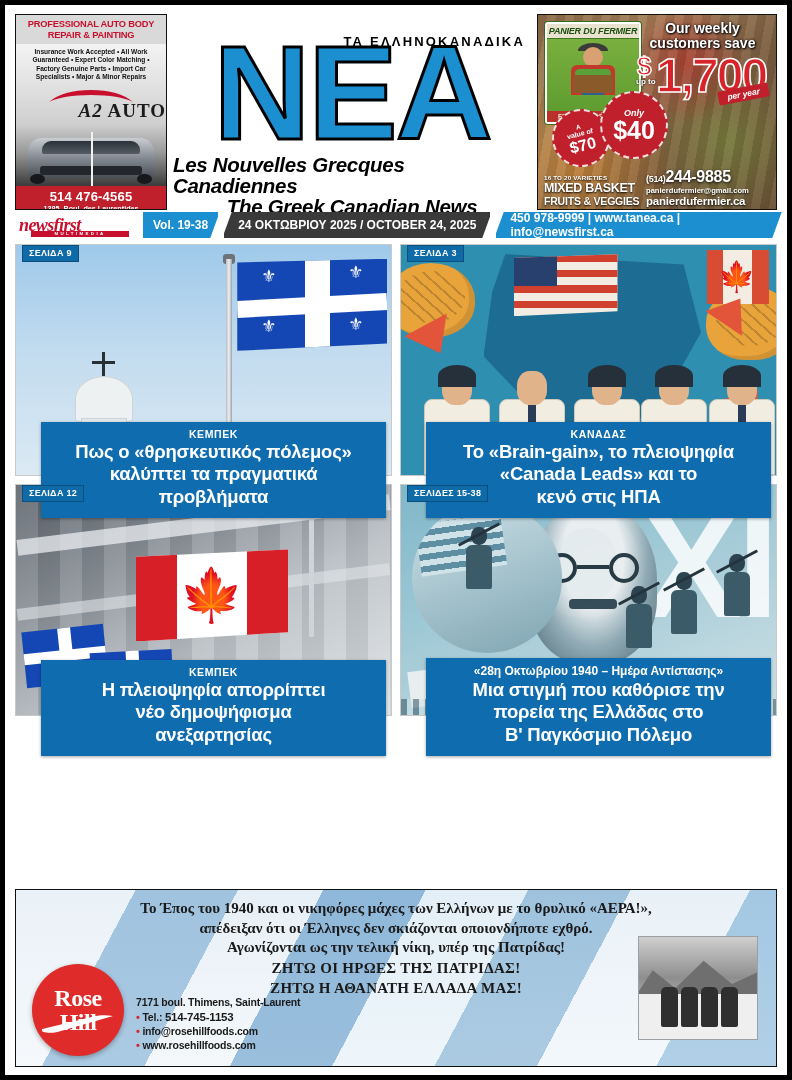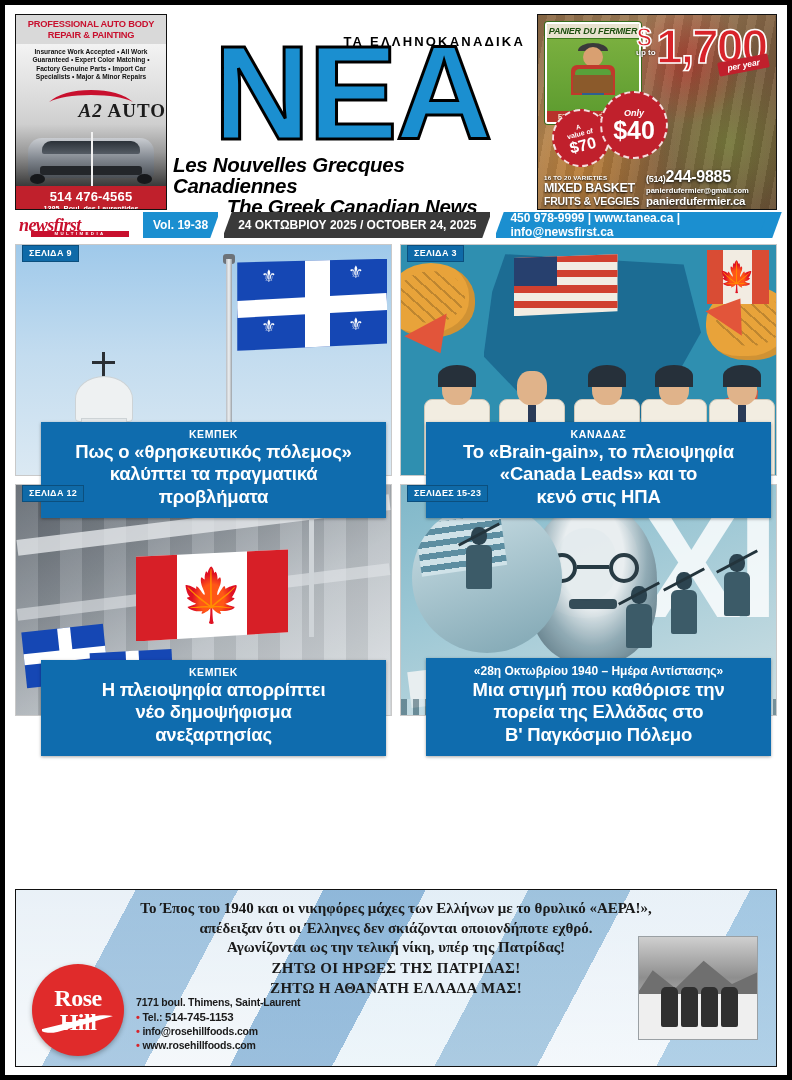--- a/index.html
+++ b/index.html
@@ -480,20 +480,21 @@
             <div class="pl-face"></div>
           <div class="pl-body"></div>
             <div class="pl-bib"></div>
           <div class="pl-veg"></div>
             <div class="pl-basket"></div>
         </div>
         <div class="pl-bot">FRUITS ET LÉGUMES</div>
       </div>
 
       <div class="panier-save">
+        <div class="ps-l1">Our weekly customers save</div>
         <div class="panier-amt">
           <span class="dollar">$</span>
           <span class="upto">up to</span>
           <span class="num">1,700</span>
           <span class="ribbon">per year</span>
         </div>
       </div>
 
       <div class="badge-circle badge-70">
         <div class="t1">A</div>
@@ -684,21 +685,21 @@
             <div class="b"></div>
             <div class="g"></div>
           </div>
         <div class="oxi-soldier" style="left:86%;top:30%">
             <div class="h"></div>
             <div class="b"></div>
             <div class="g"></div>
           </div>
         <div class="oxi-banner">ΟΧΙ</div>
         <div class="oxi-key"></div>
-        <div class="pg-badge">ΣΕΛΙΔΕΣ 15-23</div>
+        <div class="pg-badge">ΣΕΛΙΔΕΣ 15-38</div>
       </div>
       <div class="headline">
         <div class="kicker quoted">«28η Οκτωβρίου 1940 – Ημέρα Αντίστασης»</div>
         <div class="hl-text">Μια στιγμή που καθόρισε την</div>
         <div class="hl-text">πορεία της Ελλάδας στο</div>
         <div class="hl-text">Β' Παγκόσμιο Πόλεμο</div>
       </div>
     </div>
   </div>
 

